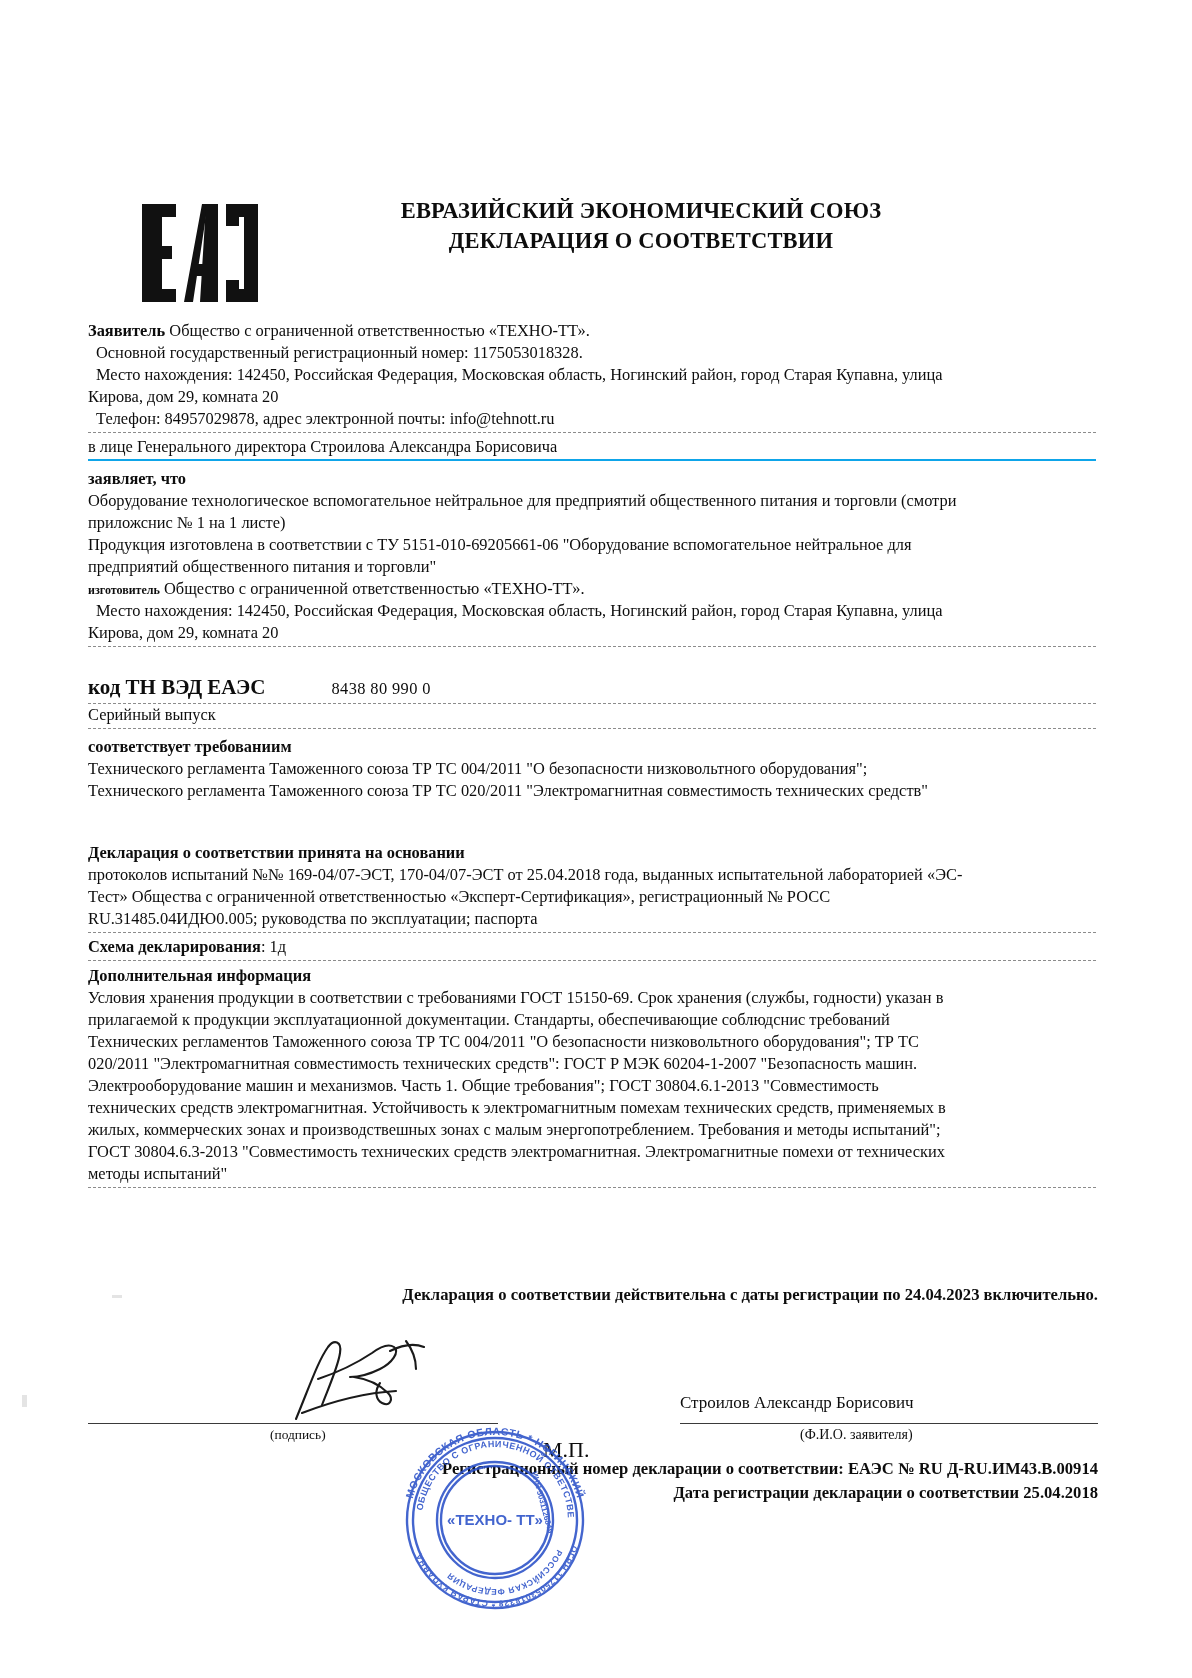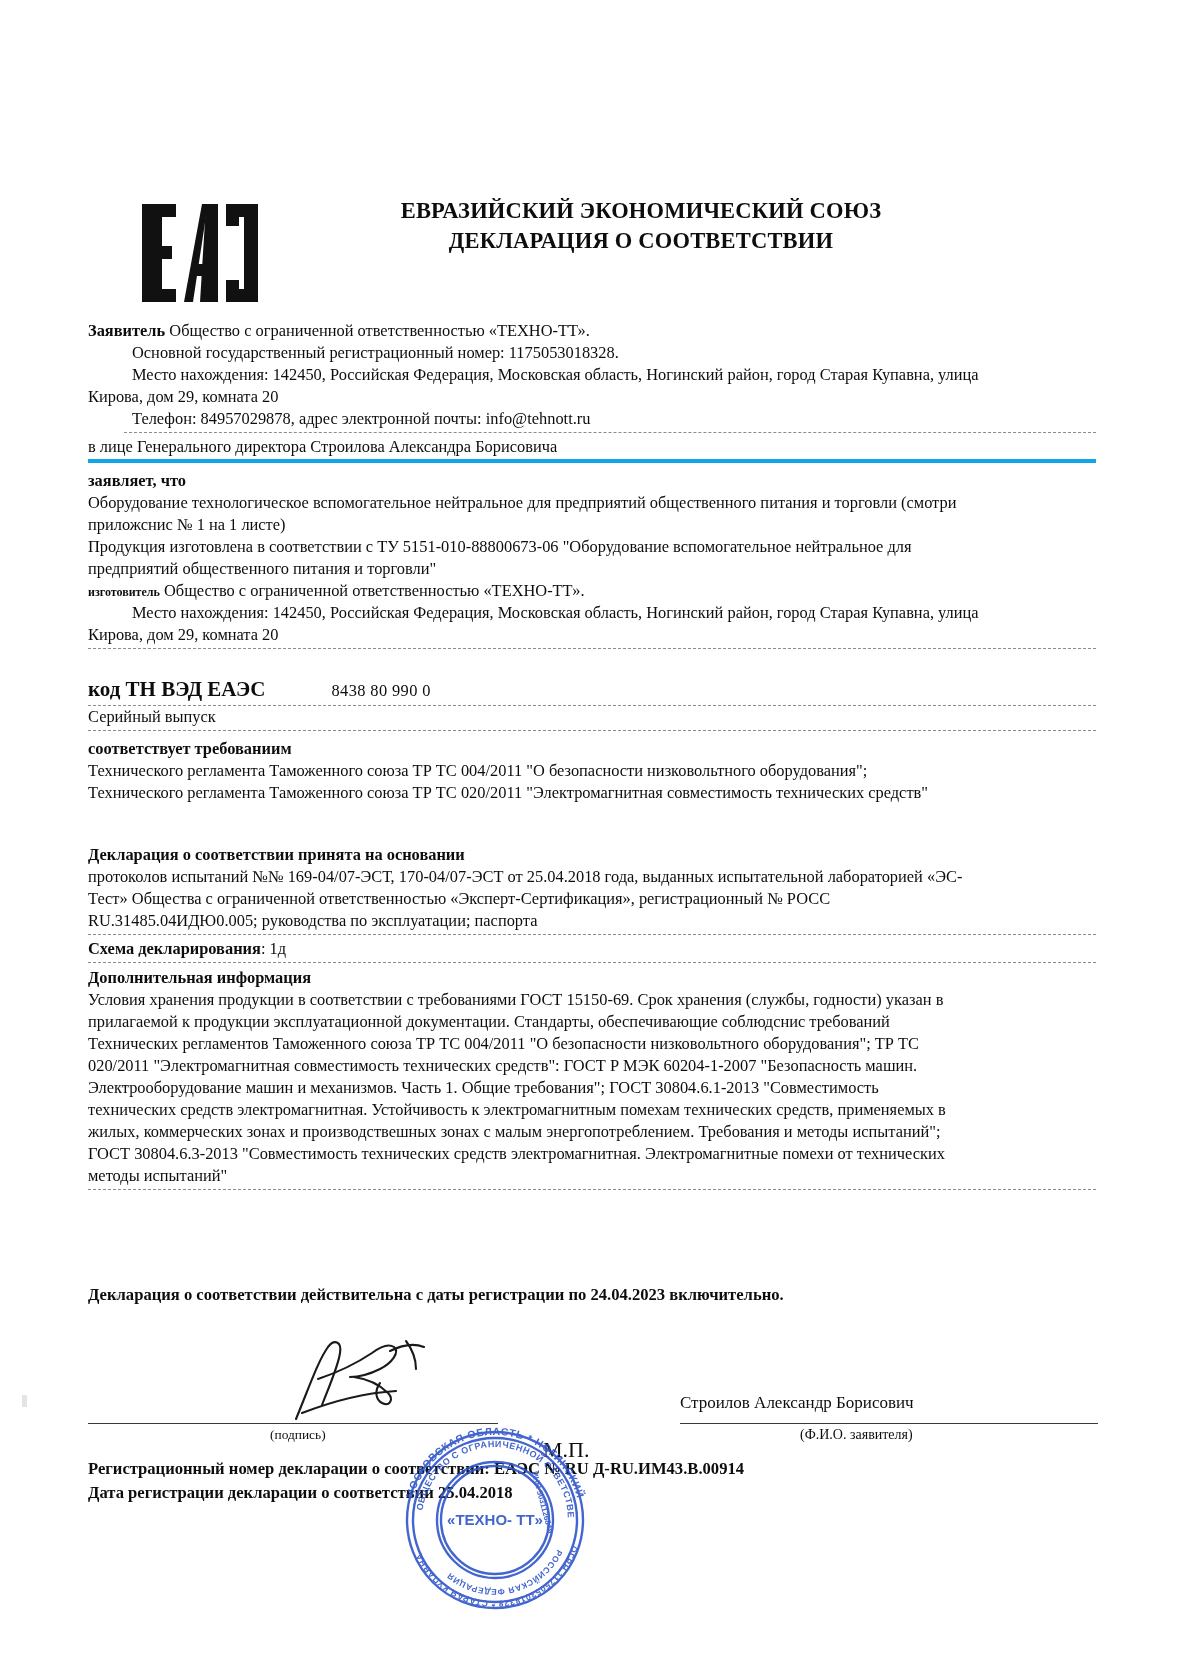--- a/index.html
+++ b/index.html
@@ -54,51 +54,52 @@
     position: absolute;
     left: 88px;
     top: 320px;
     width: 1008px;
     font-size: 16.4px;
     line-height: 1.34;
   }
   .row { position: relative; }
   p { margin: 0; }
   .b { font-weight: bold; }
-  .indent { text-indent: 8px; margin-left: 36px; }
+  .indent { text-indent: 8px; }
   .sp-sm { height: 7px; }
   .sp-lg { height: 26px; }
   .sp-xl { height: 40px; }
 
   .dotline {
     border-bottom: 1px dashed #8c8c8c;
     padding-bottom: 2px;
   }
   .solidline {
-    border-bottom: 4px solid #0ea5e9;
+    border-bottom: 2px solid #0ea5e9;
     padding-bottom: 1px;
   }
 
   .kod-row {
     display: flex;
     align-items: baseline;
     gap: 0;
   }
   .kod-label { font-weight: bold; font-size: 21px; }
   .kod-value { margin-left: 66px; letter-spacing: 0.4px; }
 
   .small-caps-bold { font-weight: bold; font-size: 12px; }
 
   
   .sig-area {
     position: absolute;
     left: 88px;
     top: 1285px;
     width: 1010px;
     font-size: 16.4px;
+    text-align: right;
   }
   .valid-line { font-weight: bold; font-size: 16.6px; }
 
   .sig-row {
     position: relative;
     height: 96px;
     margin-top: 46px;
   }
   .sig-line-left {
     position: absolute;
@@ -228,21 +229,21 @@
     <div class="row solidline" style="margin-top:3px;">
       <p>в лице Генерального директора Строилова Александра Борисовича</p>
     </div>
 
     <div class="sp-sm"></div>
 
     <div class="row">
       <p class="b">заявляет, что</p>
       <p>Оборудование технологическое вспомогательное нейтральное для предприятий общественного питания и торговли (смотри</p>
       <p>приложснис № 1 на 1 листе)</p>
-      <p>Продукция изготовлена в соответствии с ТУ 5151-010-88800673-06 "Оборудование вспомогательное нейтральное для</p>
+      <p>Продукция изготовлена в соответствии с ТУ 5151-010-69205661-06 "Оборудование вспомогательное нейтральное для</p>
       <p>предприятий общественного питания и торговли"</p>
       <p>
         <span class="small-caps-bold">изготовитель</span>
         <span>Общество с ограниченной ответственностью «ТЕХНО-ТТ».</span>
       </p>
       <p class="indent">Место нахождения: 142450, Российская Федерация, Московская область, Ногинский район, город Старая Купавна, улица</p>
       <p class="dotline">Кирова, дом 29, комната 20</p>
     </div>
 
     <div class="sp-lg"></div>

